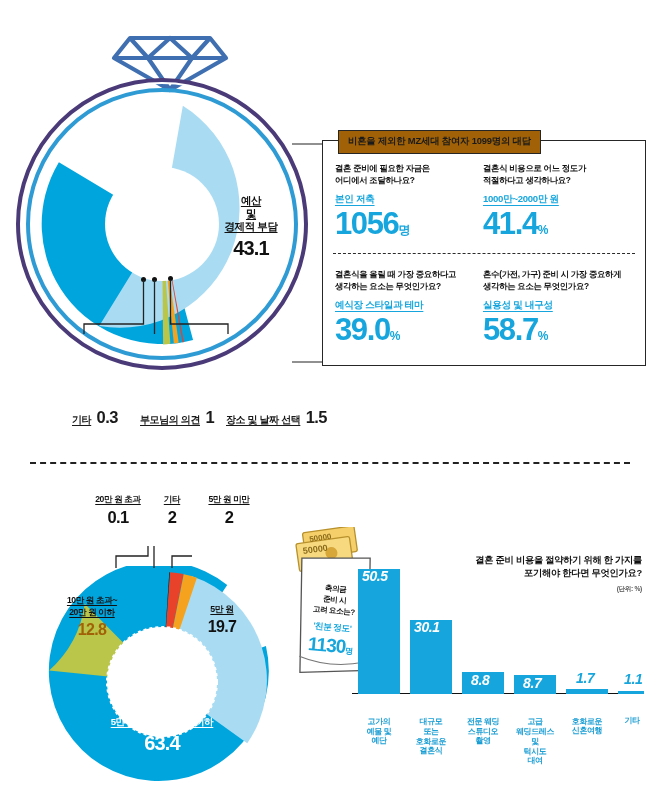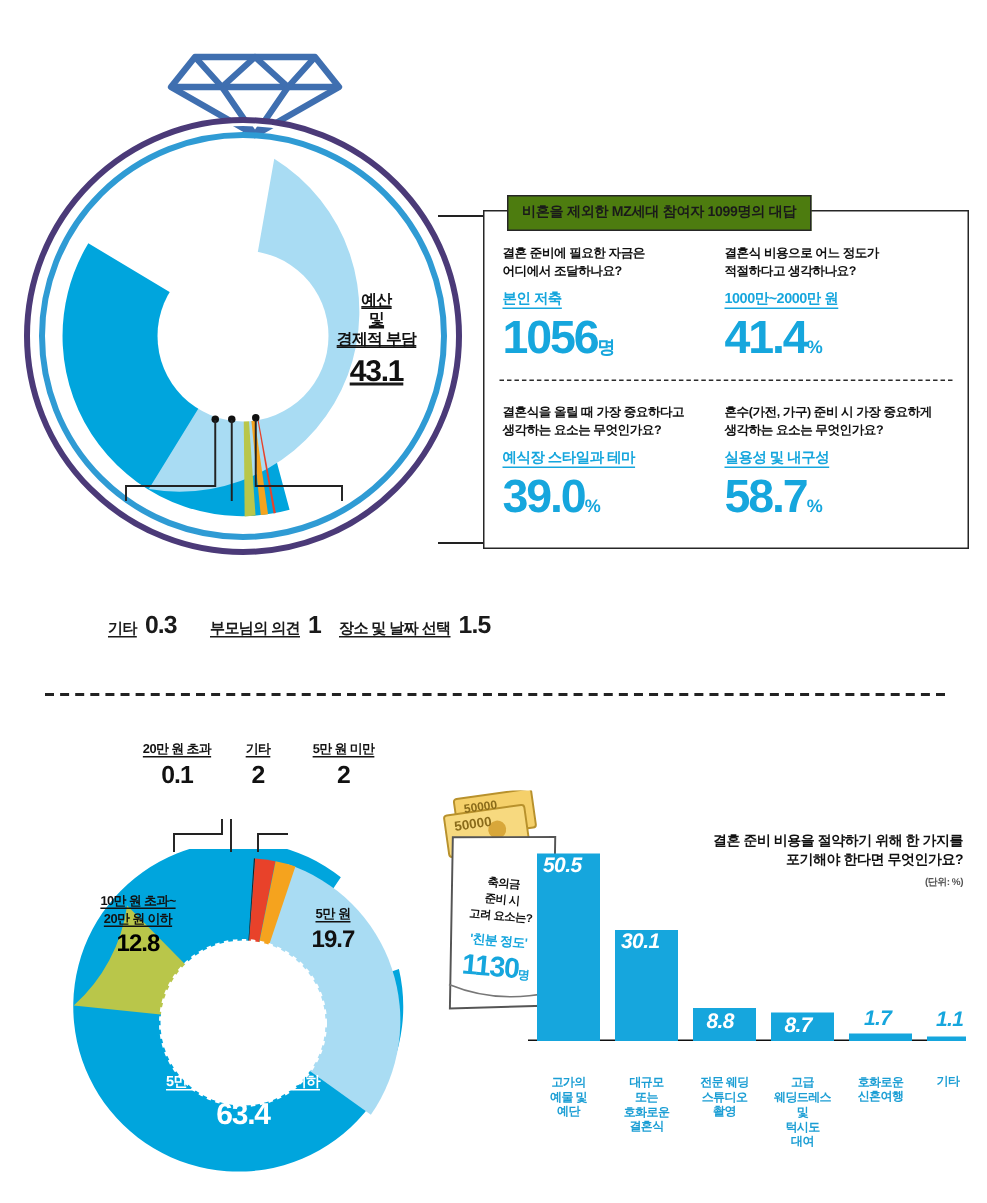--- a/index.html
+++ b/index.html
@@ -17,21 +17,21 @@
   .cyan{color:#16a6dd;}
   .white{color:#ffffff;}
   .center{text-align:center;}
 
   
   #top-ring-wrap{left:16px;top:22px;width:300px;height:400px;}
   .ringband{position:absolute;border-radius:50%;}
 
   
   #panel{left:322px;top:140px;width:322px;height:224px;border:1.4px solid #262626;background:#fff;}
-  #panel-header{left:338px;top:130px;padding:4px 9px 5px;border:1.4px solid #262626;background:#4d7c0f;
+  #panel-header{left:338px;top:130px;padding:4px 9px 5px;border:1.4px solid #262626;background:#a16207;
       font-size:9.4px;font-weight:bold;letter-spacing:-.2px;white-space:nowrap;}
   .panel-cell{position:absolute;width:150px;}
   .q{font-size:8.4px;font-weight:bold;line-height:1.42;color:#111;letter-spacing:-.3px;}
   .a{font-size:9.6px;font-weight:bold;color:#16a6dd;margin-top:6px;letter-spacing:-.3px;
      text-decoration:underline;text-underline-offset:2.5px;display:inline-block;}
   .big{font-size:31px;font-weight:bold;color:#16a6dd;letter-spacing:-1.4px;line-height:1;margin-top:2px;}
   .big .unit{font-size:12px;letter-spacing:0;}
   .dashrow{position:absolute;left:10px;top:112px;width:302px;border-top:1.5px dashed #2b2b2b;}
 
   
@@ -86,21 +86,21 @@
       <path d="M126 126 L126 6 A120 120 0 0 1 133.3 5.8 Z" fill="#b9c64a" transform="rotate(176 126 126)"></path>
 
       <path d="M126 126 L126 6 A120 120 0 0 1 130.9 6.1 Z" fill="#f5a31e" transform="rotate(172 126 126)"></path>
 
       <path d="M126 126 L126 6 A120 120 0 0 1 127.5 6 Z" fill="#e8422a" transform="rotate(169.5 126 126)"></path>
 
       <circle cx="126" cy="126" r="57" fill="#ffffff"></circle>
     </svg>
 
 
-    <div class="abs lbl center" style="left:194px;top:172px;width:82px;text-decoration:underline;">
+    <div class="abs lbl center" style="left:194px;top:172px;width:82px;">
       <div class="und" style="font-size:10.5px;color:#111;white-space:pre-line;letter-spacing:-.4px;">예산
 및
 경제적 부담</div>
       <div style="font-size:20px;color:#111;margin-top:3px;letter-spacing:-.8px;">43.1</div>
     </div>
 
 
     <div class="abs" style="left:125px;top:255px;width:5px;height:5px;border-radius:50%;background:#111;"></div>
     <div class="abs" style="left:136px;top:255px;width:5px;height:5px;border-radius:50%;background:#111;"></div>
     <div class="abs" style="left:152px;top:254px;width:5px;height:5px;border-radius:50%;background:#111;"></div>
@@ -198,21 +198,21 @@
 
       <path d="M116 116 L116 6 A110 110 0 0 1 116.7 6 Z" fill="#1a1a1a" transform="rotate(3.8 116 116)"></path>
 
       <circle cx="116" cy="116" r="55" fill="#ffffff"></circle>
       <circle cx="116" cy="116" r="55" fill="none" stroke="#ffffff" stroke-width="2" stroke-dasharray="3 3"></circle>
     </svg>
 
     <div class="abs lbl center" style="left:24px;top:74px;width:92px;">
       <div class="und" style="font-size:8.6px;color:#111;white-space:pre-line;letter-spacing:-.4px;line-height:1.4;">10만 원 초과~
 20만 원 이하</div>
-      <div style="font-size:16px;color:#000000;margin-top:2px;letter-spacing:-.6px;">12.8</div>
+      <div style="font-size:16px;color:#a16207;margin-top:2px;letter-spacing:-.6px;">12.8</div>
     </div>
 
     <div class="abs lbl center" style="left:168px;top:84px;width:64px;">
       <div class="und" style="font-size:8.8px;color:#111;letter-spacing:-.4px;">5만 원</div>
       <div style="font-size:16px;color:#111;margin-top:2px;letter-spacing:-.6px;">19.7</div>
     </div>
 
 
     <div class="abs lbl center" style="left:42px;top:196px;width:196px;">
       <div class="und" style="font-size:9.6px;color:#ffffff;letter-spacing:-.4px;">5만 원 초과~10만 원 이하</div>

